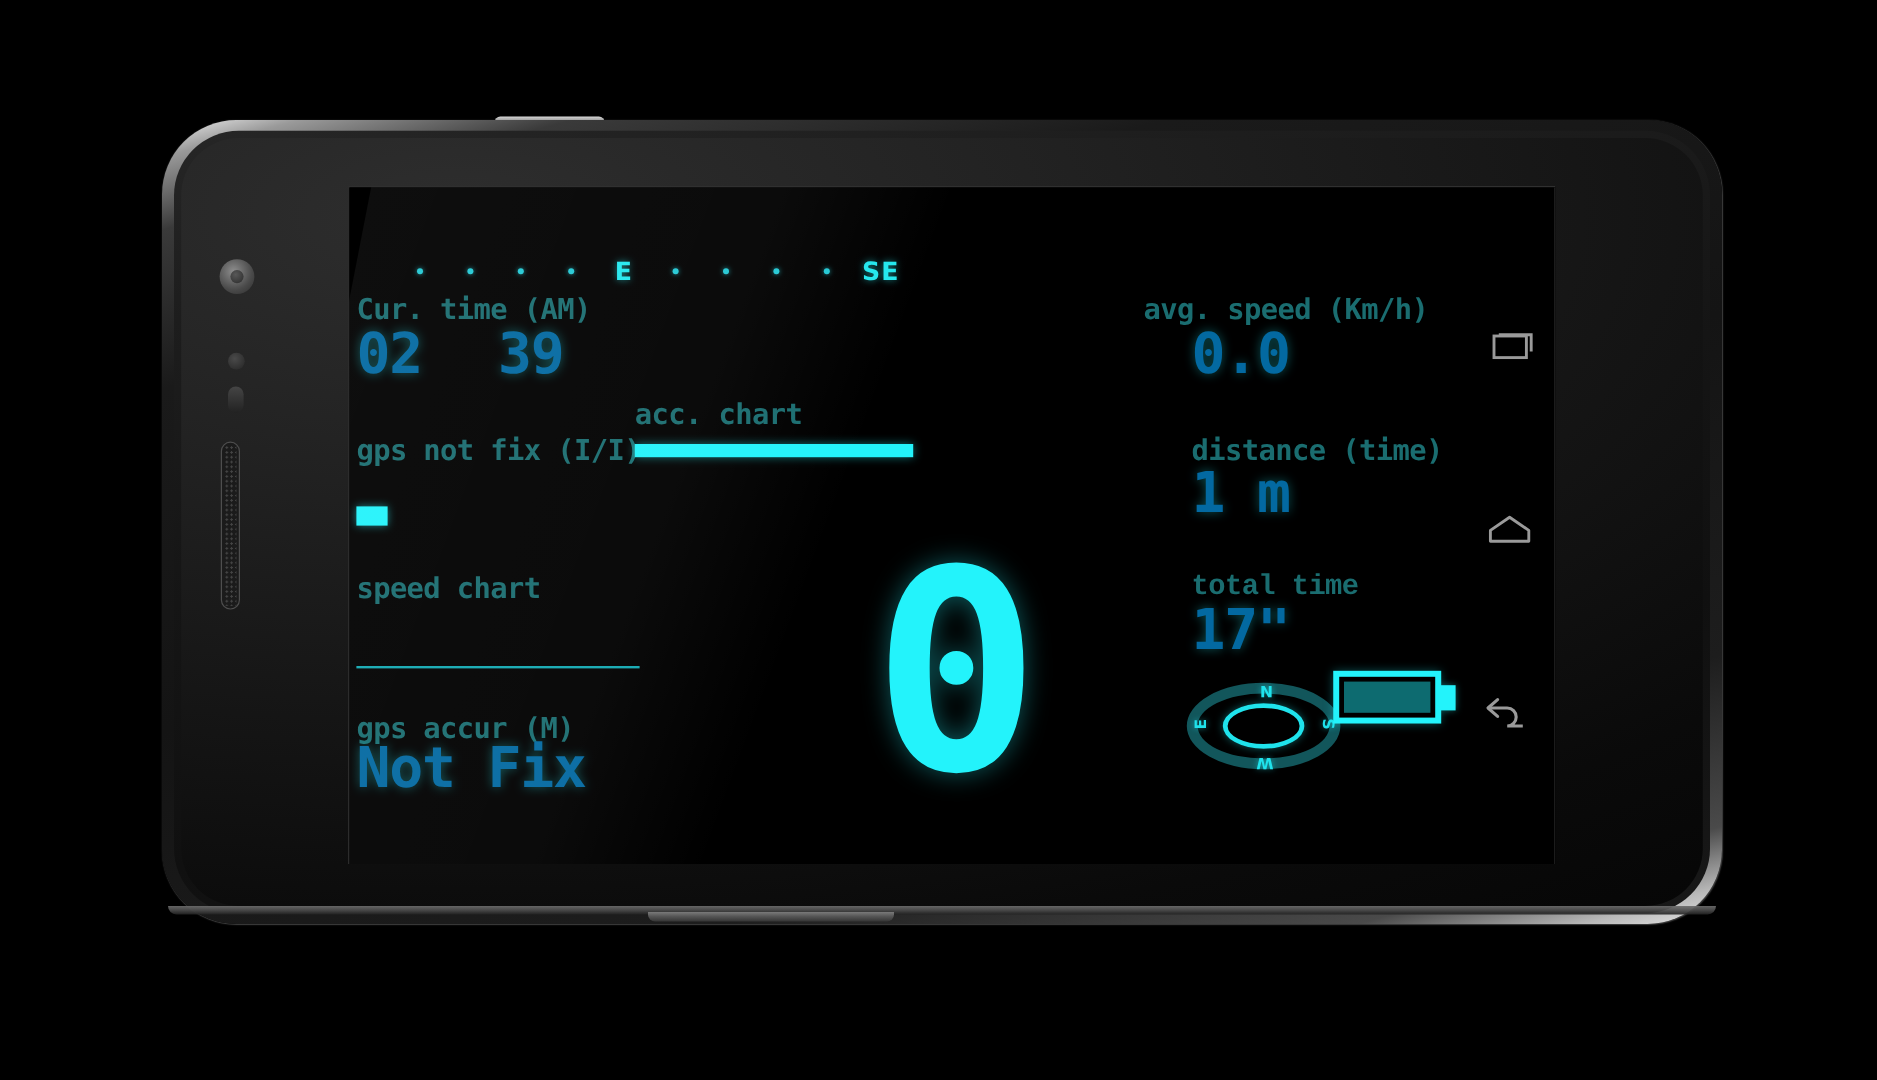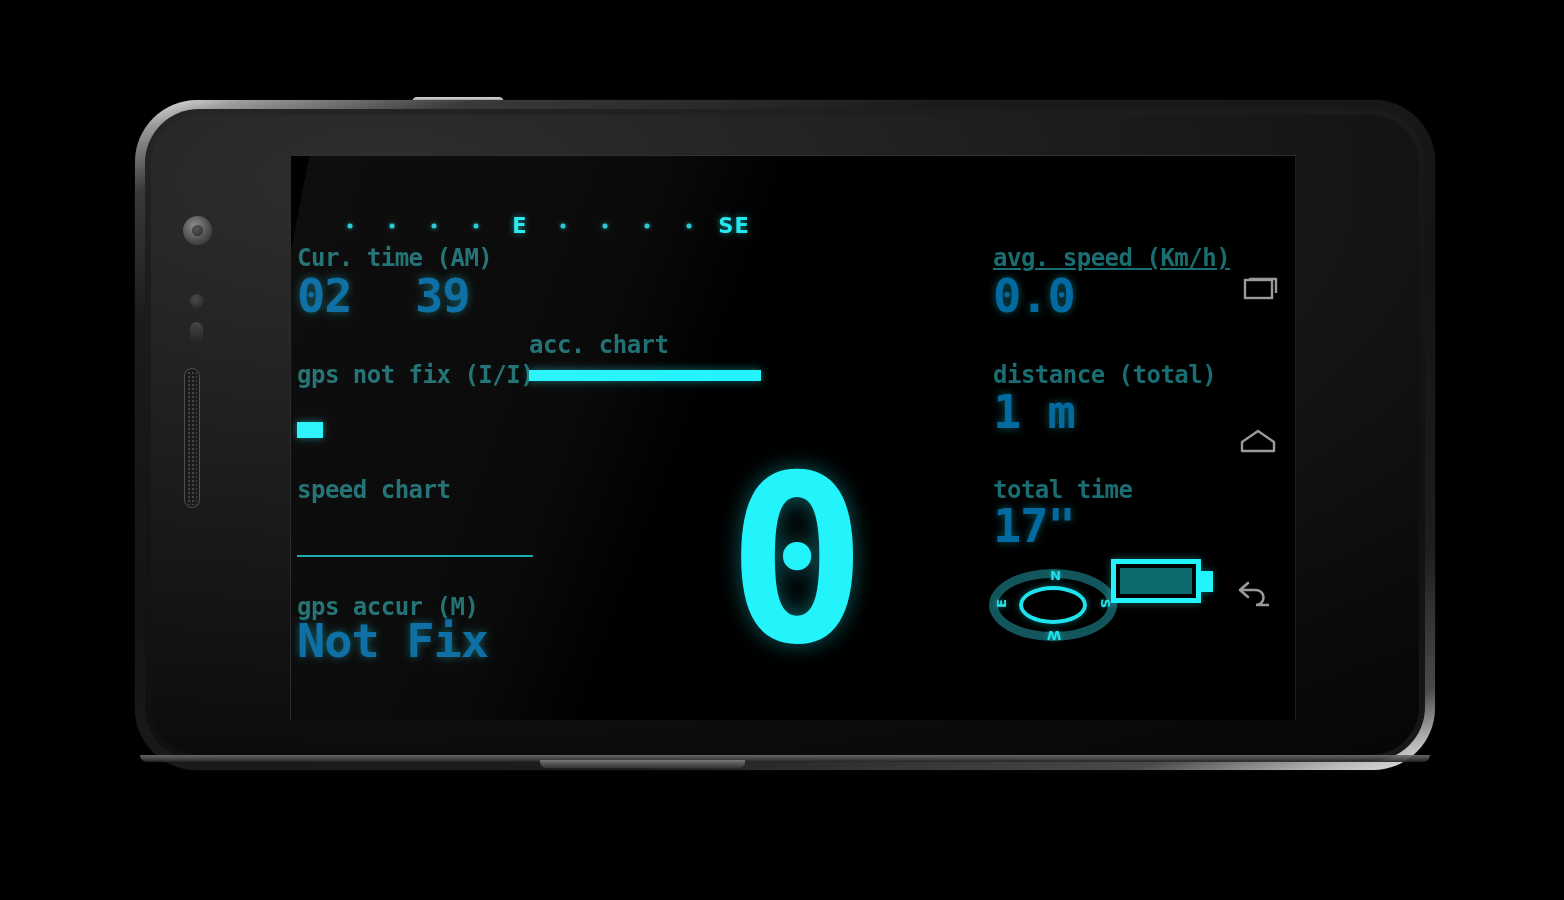--- a/index.html
+++ b/index.html
@@ -219,25 +219,25 @@
   #lbl-speedchart{ left: 6px;  top: 320px; }
   #speedchart-line { left: 6px; top: 399px; width: 236px; height: 2px; background: #13a9b2; }
   #lbl-gpsaccur  { left: 6px;  top: 437px; }
   #val-gpsaccur  { left: 6px;  top: 461px; }
 
   
   #lbl-accchart   { left: 238px; top: 175px; }
   #accchart-bar   { left: 238px; top: 214px; width: 232px; height: 11px; background: #23f3fb; box-shadow: 0 0 8px rgba(35,243,251,.45); }
 
   
-  #lbl-avgspeed  { left: 702px; top: 88px; text-decoration: underline; }
+  #lbl-avgspeed  { left: 662px; top: 88px; }
   #val-avgspeed  { left: 702px; top: 116px; }
   #lbl-distance  { left: 702px; top: 205px; }
   #val-distance  { left: 702px; top: 232px; }
-  #lbl-totaltime { left: 702px; top: 320px; }
+  #lbl-totaltime { left: 702px; top: 320px; font-family: Liberation Mono, monospace; }
   #val-totaltime { left: 702px; top: 346px; }
 
   
   #big-speed {
     position: absolute;
     left: 413px; top: 310px;
     width: 180px;
     text-align: center;
     color: #23f3fb;
     font-size: 232px;
@@ -388,21 +388,21 @@
     <div class="blk val" id="val-gpsaccur">Not Fix</div>
 
     <div class="blk lbl" id="lbl-accchart">acc. chart</div>
     <div class="blk" id="accchart-bar"></div>
 
     <div id="big-speed">0</div>
 
     <div class="blk lbl" id="lbl-avgspeed">avg. speed (Km/h)</div>
     <div class="blk val" id="val-avgspeed">0.0</div>
 
-    <div class="blk lbl" id="lbl-distance">distance (total)</div>
+    <div class="blk lbl" id="lbl-distance">distance (time)</div>
     <div class="blk val" id="val-distance">1 m</div>
 
     <div class="blk lbl" id="lbl-totaltime">total time</div>
     <div class="blk val" id="val-totaltime">17"</div>
 
     <div id="compass-dial">
       <div class="ring-outer"></div>
       <div class="ring-inner"></div>
       <div class="cdir cd-n">N</div>
       <div class="cdir cd-e">E</div>

